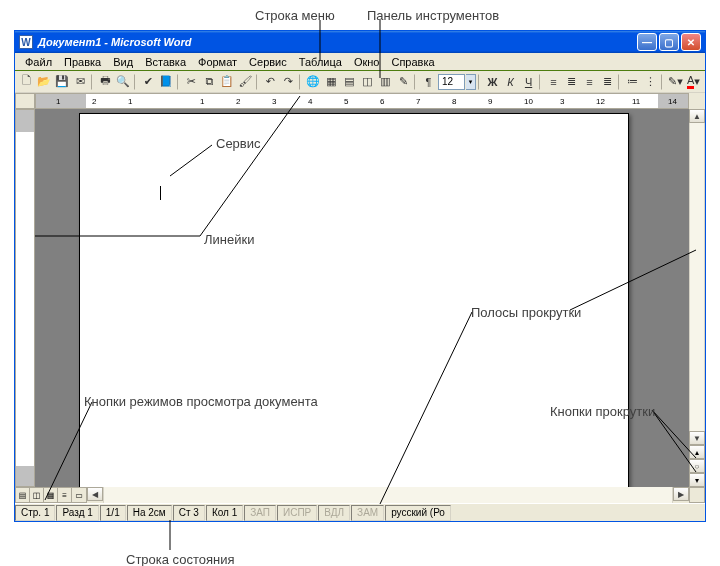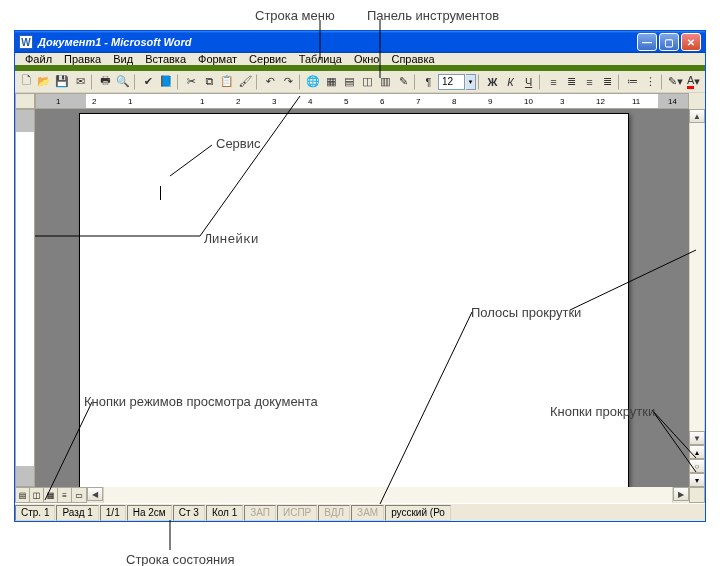--- a/index.html
+++ b/index.html
@@ -76,21 +76,21 @@
 .win-btn.close { background: linear-gradient(#f08686,#d34e2d); }
 
 
 .menubar {
   display: flex;
   align-items: center;
   height: 18px;
   padding: 0 4px;
   font-size: 11px;
   background: #ece9d8;
-  border-bottom: 6px solid #4d7c0f;
+  border-bottom: 1px solid #4d7c0f;
 }
 .menubar span { padding: 1px 6px; cursor: default; }
 
 
 .toolbar {
   display: flex;
   align-items: center;
   height: 22px;
   padding: 0 3px;
   gap: 1px;
@@ -246,21 +246,21 @@
 }
 .status-cell.dim { color: #aca899; }
 </style>
 </head>
 <body>
 
 <div class="annotation" style="left:255px; top:8px;">Строка меню</div>
 <div class="annotation" style="left:367px; top:8px;">Панель инструментов</div>
 
 <div class="annotation" style="left:216px; top:136px;">Сервис</div>
-<div class="annotation" style="left:204px; top:232px;font-family:Liberation Mono, monospace;">Линейки</div>
+<div class="annotation" style="left:204px; top:232px;">Линейки</div>
 <div class="annotation" style="left:471px; top:305px;">Полосы прокрутки</div>
 <div class="annotation" style="left:84px; top:394px;">Кнопки режимов просмотра документа</div>
 <div class="annotation" style="left:550px; top:404px;">Кнопки прокрутки</div>
 <div class="annotation" style="left:126px; top:552px;text-align:center;">Строка состояния</div>
 
 <svg class="leader-svg">
 
   <line x1="320" y1="20" x2="320" y2="60"></line>
 
   <line x1="380" y1="20" x2="380" y2="78"></line>

